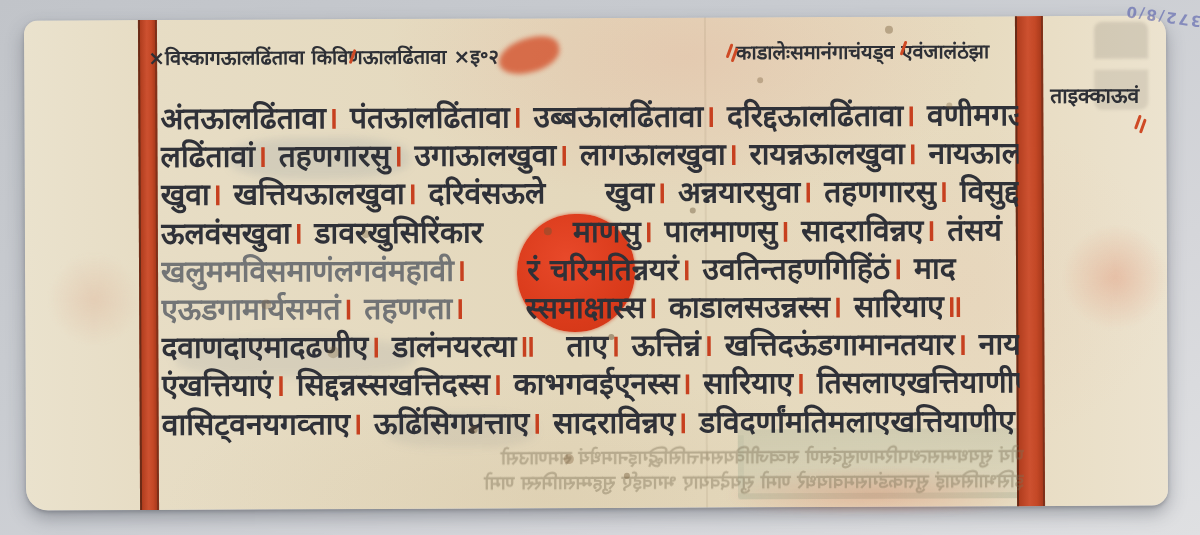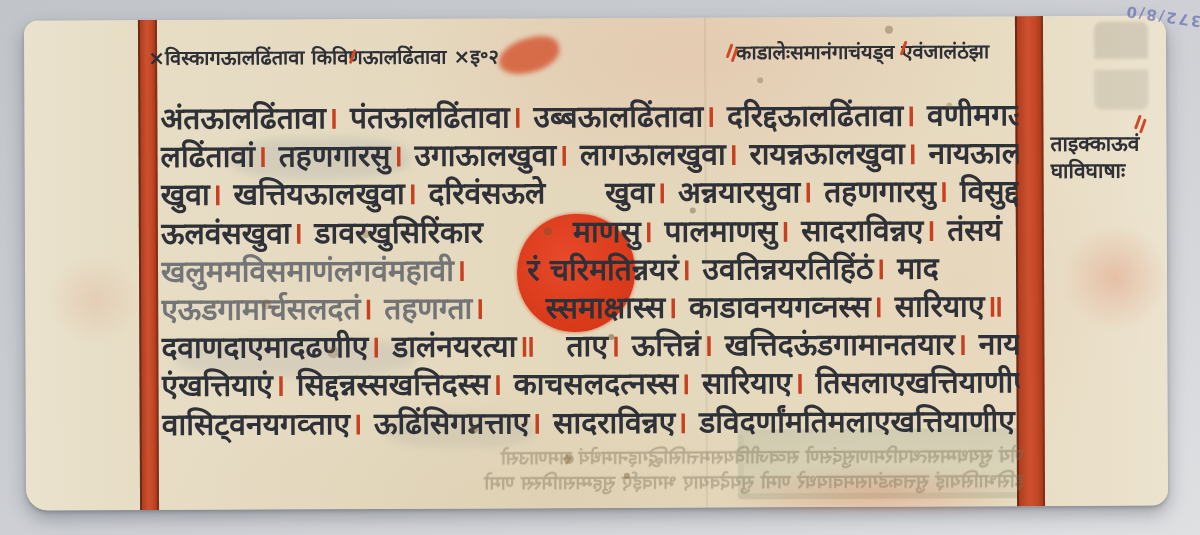--- a/index.html
+++ b/index.html
@@ -16,21 +16,21 @@
     box-shadow:0 8px 18px rgba(60,65,75,.38),0 2px 4px rgba(60,60,70,.28);}
   .red-band{position:absolute;top:0;bottom:0;
     background:linear-gradient(90deg,#b03d1e 0%,#cd5130 45%,#c44826 75%,#a93a1c 100%);
     border-left:2px solid rgba(50,28,16,.55);border-right:2px solid rgba(50,28,16,.4);}
   .band-left{left:114px;width:15px;}
   .band-right{left:991px;width:24px;}
   .header{position:absolute;color:#2e3036;font-size:20px;font-weight:600;white-space:nowrap;}
   .header-left{left:124px;top:24px;}
   .header-right{left:712px;top:21px;}
   .margin-right{position:absolute;left:1026px;top:67px;width:142px;font-size:21px;
-    line-height:27px;color:#2e3036;font-weight:600;margin-top:48px;}
+    line-height:27px;color:#2e3036;font-weight:600;}
   .text-block{position:absolute;left:136px;top:80px;width:858px;height:346px;
     color:#2f3138;font-size:30px;line-height:38.2px;font-weight:600;overflow:hidden;}
   .ms-line{white-space:nowrap;height:38.2px;}
   .seg.faint{color:#595e66;opacity:.82;}
   .danda{color:#c7401f;font-weight:700;margin:0 1px;}
   .red-circle{position:absolute;left:492px;top:196px;width:118px;height:118px;
     border-radius:50% 48% 52% 50%;
     background:radial-gradient(circle at 42% 38%,#e8492a,#d93a1a 65%,#ce3616 100%);
     box-shadow:0 0 3px 1px rgba(210,60,28,.45);}
   .red-smudge{position:absolute;left:474px;top:20px;width:62px;height:34px;
@@ -97,35 +97,34 @@
     <div class="header header-left">×विस्कागऊालढिंतावा  किविणऊालढिंतावा ×इ॰२</div>
     <div class="red-smudge"></div>
     <div class="tick" style="left:327px;top:30px;"></div>
 
     <div class="header header-right">काडालेःसमानंगाचंयड्व  एवंजालंठंझा</div>
     <div class="tick tick2" style="left:704px;top:26px;"></div>
     <div class="tick" style="left:878px;top:24px;"></div>
 
     <div class="margin-right">
       <div>ताइक्काऊवं</div>
-      <div>घाविघाषाः</div>
     </div>
     <div class="tick tick2" style="left:1112px;top:99px;"></div>
 
     <div class="red-circle"></div>
 
     <div class="text-block">
         <div class="ms-line"><span class="seg">अंतऊालढिंतावा</span><span class="danda">।</span><span class="seg"> पंतऊालढिंतावा</span><span class="danda">।</span><span class="seg"> उब्बऊालढिंतावा</span><span class="danda">।</span><span class="seg"> दरिद्दऊालढिंतावा</span><span class="danda">।</span><span class="seg"> वणीमगऊ</span></div>
         <div class="ms-line"><span class="seg">लढिंतावां</span><span class="danda">।</span><span class="seg"> तहणगारसु</span><span class="danda">।</span><span class="seg"> उगाऊालखुवा</span><span class="danda">।</span><span class="seg"> लागऊालखुवा</span><span class="danda">।</span><span class="seg"> रायन्नऊालखुवा</span><span class="danda">।</span><span class="seg"> नायऊाल</span></div>
         <div class="ms-line"><span class="seg">खुवा</span><span class="danda">।</span><span class="seg"> खत्तियऊालखुवा</span><span class="danda">।</span><span class="seg"> दरिवंसऊले  खुवा</span><span class="danda">।</span><span class="seg"> अन्नयारसुवा</span><span class="danda">।</span><span class="seg"> तहणगारसु</span><span class="danda">।</span><span class="seg"> विसुद्दडाइ</span></div>
         <div class="ms-line"><span class="seg">ऊलवंसखुवा</span><span class="danda">।</span><span class="seg"> डावरखुसिरिंकार   </span><span class="seg">माणसु</span><span class="danda">।</span><span class="seg"> पालमाणसु</span><span class="danda">।</span><span class="seg"> सादराविन्नए</span><span class="danda">।</span><span class="seg"> तंसयं</span></div>
-        <div class="ms-line"><span class="seg faint">खलुममविसमाणंलगवंमहावी</span><span class="danda">।</span><span class="seg">  रं चरिमतिन्नयरं</span><span class="danda">।</span><span class="seg"> उवतिन्नयरतिहिंठं</span><span class="danda">।</span><span class="seg"> माद</span></div>
-        <div class="ms-line"><span class="seg faint">एऊडगामार्चसलदतं</span><span class="danda">।</span><span class="seg faint"> तहणग्ता</span><span class="danda">।</span><span class="seg">  स्समाक्षास्स</span><span class="danda">।</span><span class="seg"> काडावनयगव्नस्स</span><span class="danda">।</span><span class="seg"> सारियाए</span><span class="danda">॥</span></div>
+        <div class="ms-line"><span class="seg faint">खलुममविसमाणंलगवंमहावी</span><span class="danda">।</span><span class="seg">  रं चरिमतिन्नयरं</span><span class="danda">।</span><span class="seg"> उवतिन्तहणगिहिंठं</span><span class="danda">।</span><span class="seg"> माद</span></div>
+        <div class="ms-line"><span class="seg faint">एऊडगामार्यसमतं</span><span class="danda">।</span><span class="seg faint"> तहणग्ता</span><span class="danda">।</span><span class="seg">  स्समाक्षास्स</span><span class="danda">।</span><span class="seg"> काडालसउन्नस्स</span><span class="danda">।</span><span class="seg"> सारियाए</span><span class="danda">॥</span></div>
         <div class="ms-line"><span class="seg">दवाणदाएमादढणीए</span><span class="danda">।</span><span class="seg"> डालंनयरत्या</span><span class="danda">॥</span><span class="seg"> ताए</span><span class="danda">।</span><span class="seg"> ऊत्तिन्नं</span><span class="danda">।</span><span class="seg"> खत्तिदऊंडगामानतयार</span><span class="danda">।</span><span class="seg"> नाया</span></div>
-        <div class="ms-line"><span class="seg">एंखत्तियाएं</span><span class="danda">।</span><span class="seg"> सिद्दन्नस्सखत्तिदस्स</span><span class="danda">।</span><span class="seg"> काचसलदत्नस्स</span><span class="danda">।</span><span class="seg"> सारियाए</span><span class="danda">।</span><span class="seg"> तिसलाएखत्तियाणीए</span><span class="danda">।</span></div>
+        <div class="ms-line"><span class="seg">एंखत्तियाएं</span><span class="danda">।</span><span class="seg"> सिद्दन्नस्सखत्तिदस्स</span><span class="danda">।</span><span class="seg"> काभगवईए्नस्स</span><span class="danda">।</span><span class="seg"> सारियाए</span><span class="danda">।</span><span class="seg"> तिसलाएखत्तियाणीए</span><span class="danda">।</span></div>
         <div class="ms-line"><span class="seg">वासिट्वनयगव्ताए</span><span class="danda">।</span><span class="seg"> ऊढिंसिगप्नत्ताए</span><span class="danda">।</span><span class="seg"> सादराविन्नए</span><span class="danda">।</span><span class="seg"> डविदर्णांमतिमलाएखत्तियाणीए</span><span class="danda">।</span></div>
       </div>
 
     <div class="verso">
         <div class="verso-line">णेयं सुयधम्मसत्थपरिमाणसुदंसणे  सव्वजीवियसमत्तसिद्धिगइनामधेयं  समणाउसो</div>
         <div class="verso-line">इसिभासियाइं सुत्तकडंगसमवायधरे  णमो सुयदेवयाए भगवईए सुहम्मसामिस्स  णमो</div>
       </div>
 
     <div class="specks"></div>
   </div>

